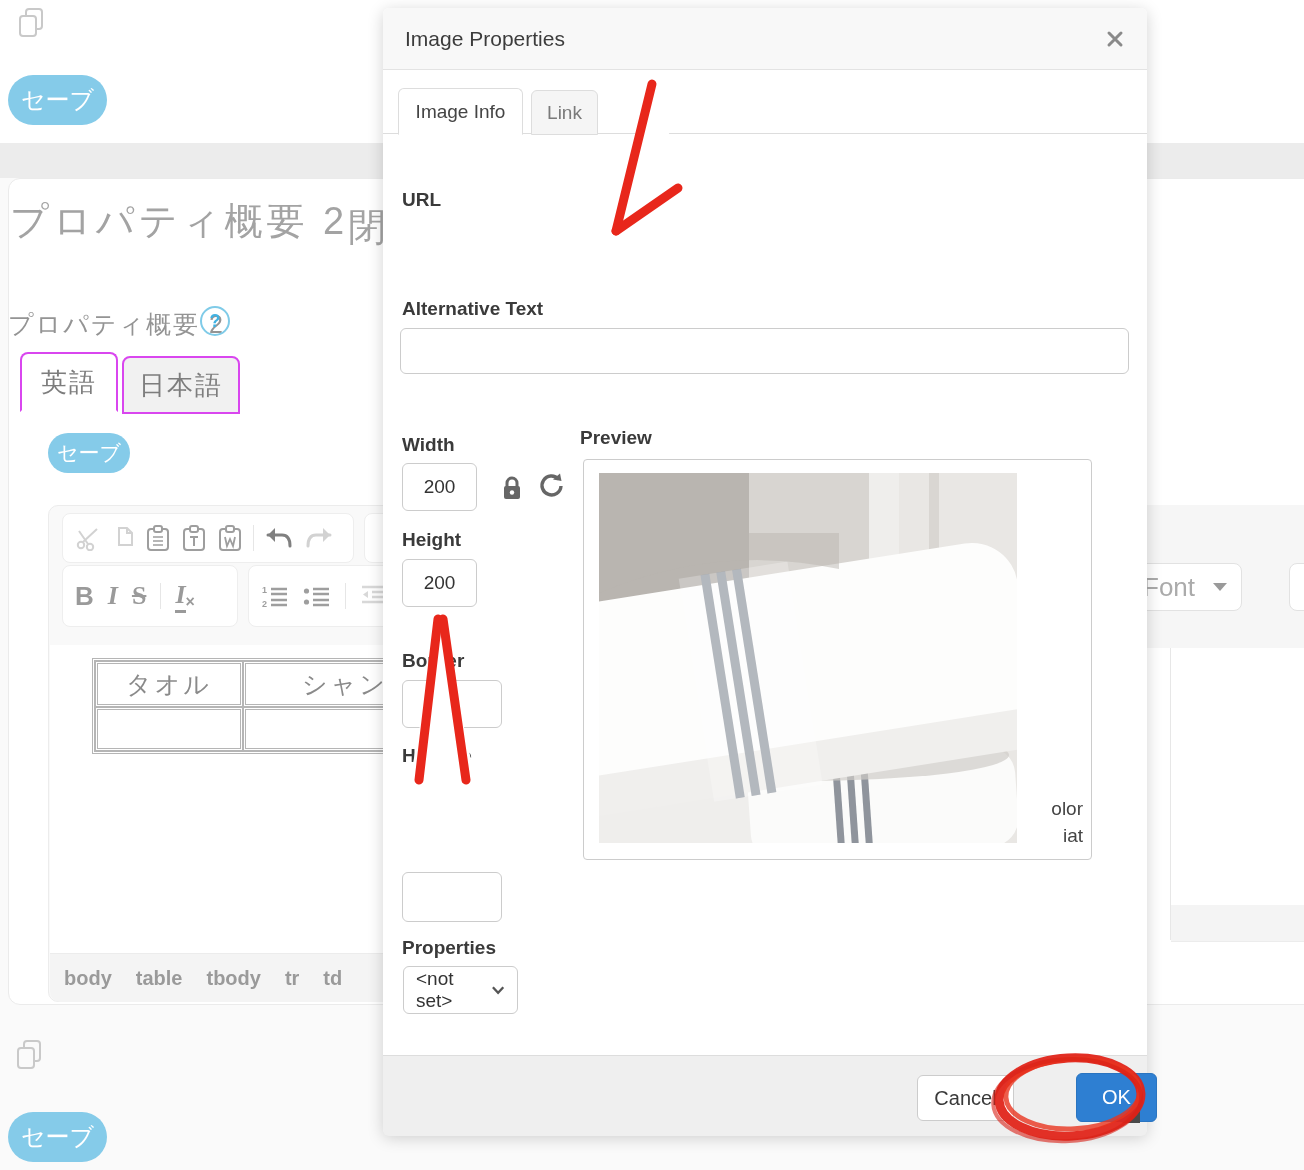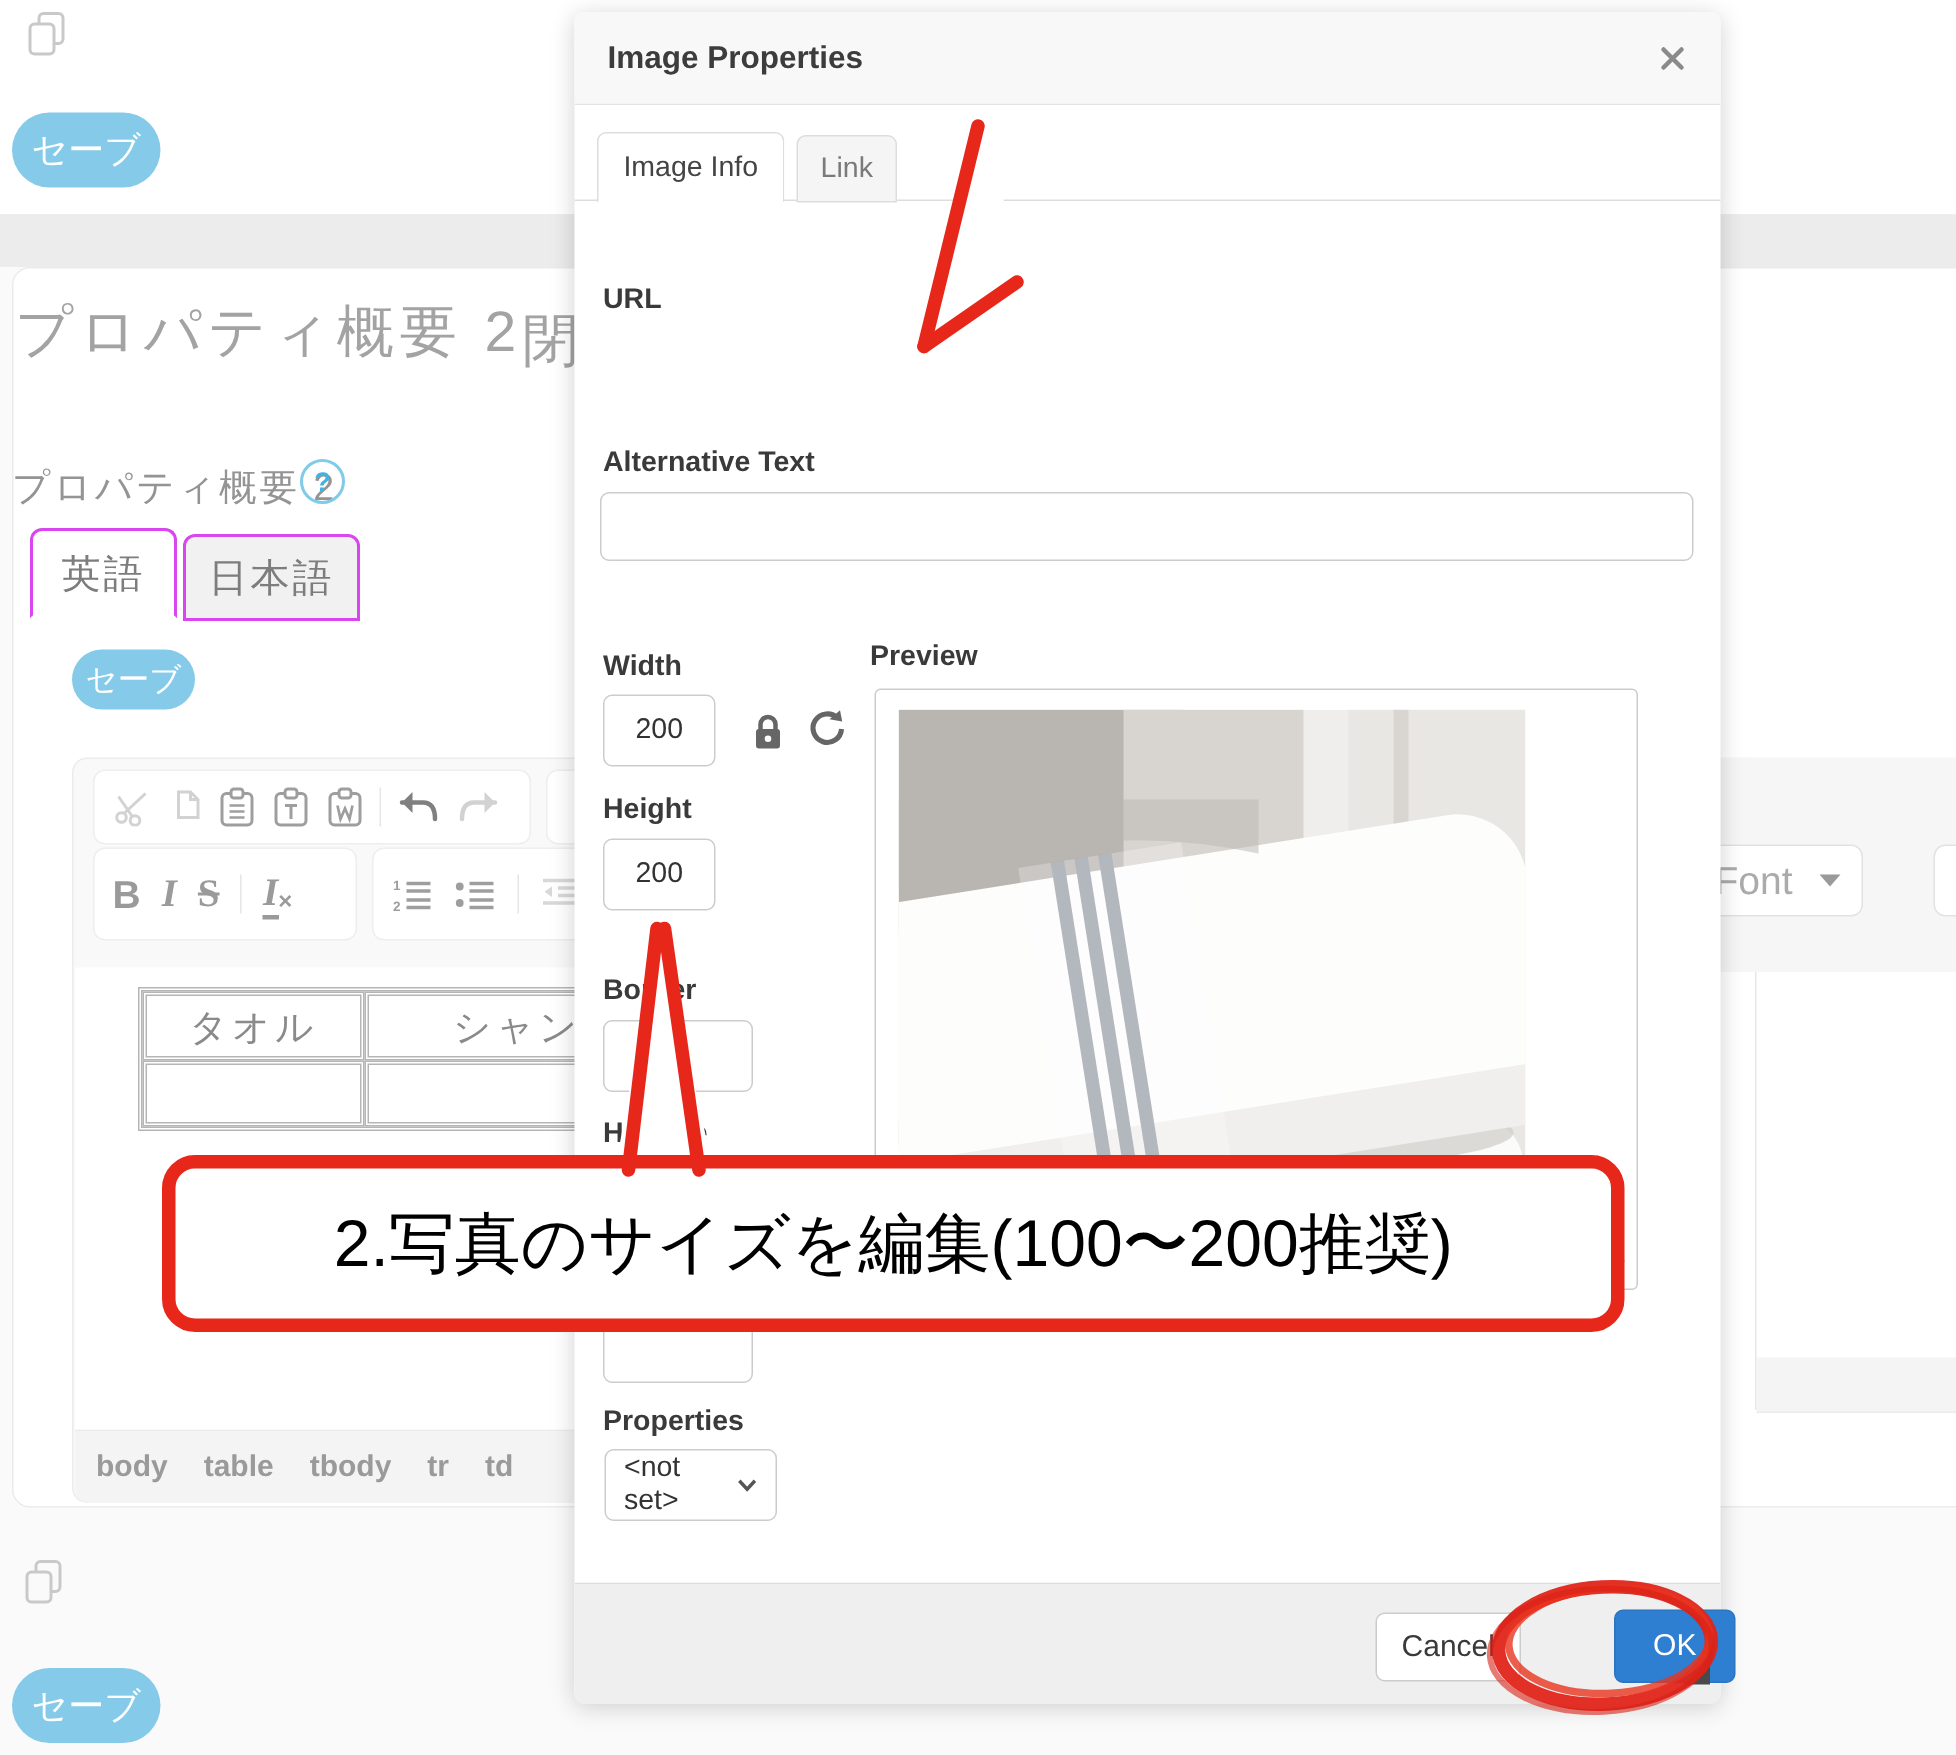--- a/index.html
+++ b/index.html
@@ -45,21 +45,21 @@
   .font-dd{left:1128px;top:563px;width:114px;height:48px;background:#fff;border:1px solid #e2e2e2;border-radius:8px;box-sizing:border-box;display:flex;align-items:center;justify-content:space-between;padding:0 14px;cursor:pointer;}
   .font-dd span{font-size:26px;color:#ababab;}
   .tri-down{width:0;height:0;border-left:7px solid transparent;border-right:7px solid transparent;border-top:8px solid #9a9a9a;}
   .right-btn-part{left:1289px;top:563px;width:60px;height:48px;background:#fff;border:1px solid #e2e2e2;border-radius:8px;box-sizing:border-box;}
   .right-vline{left:1170px;top:648px;width:1px;height:292px;background:#e7e7e7;}
   .right-path{left:1171px;top:905px;width:133px;height:36px;background:#f4f4f4;border-bottom:1px solid #ececec;}
 
   
   .dialog{left:383px;top:8px;width:764px;height:1127px;background:#fff;border-radius:6px;box-shadow:0 3px 16px rgba(0,0,0,.18);box-sizing:border-box;}
   .dlg-header{left:383px;top:8px;width:764px;height:62px;background:#f8f8f8;border-bottom:1px solid #e3e3e3;border-radius:6px 6px 0 0;display:flex;align-items:center;justify-content:space-between;padding:0 22px;box-sizing:border-box;}
-  .dlg-title{font-size:21px;font-weight:bold;color:#3c3c3c;}
+  .dlg-title{font-size:21px;font-weight:normal;color:#3c3c3c;}
   .dlg-close{cursor:pointer;display:flex;}
   .dlg-tabs-border{left:383px;top:133px;width:764px;height:1px;background:#ddd;}
   .dlg-tab{box-sizing:border-box;display:flex;align-items:center;justify-content:center;font-size:19px;border:1px solid #ddd;border-radius:6px 6px 0 0;cursor:pointer;}
   .dlg-tab-active{left:398px;top:88px;width:125px;height:47px;background:#fff;color:#444;border-bottom-color:#fff;z-index:2;}
   .dlg-tab-idle{left:531px;top:90px;width:67px;height:45px;background:#f5f5f5;color:#7a7a7a;}
 
   .f-label{font-size:19px;font-weight:bold;color:#3a3a3a;}
   .t-input{box-sizing:border-box;border:1px solid #ccc;border-radius:6px;background:#fff;font-size:19px;color:#333;font-family:"Liberation Sans",sans-serif;}
   .lbl-url{left:402px;top:189px;}
   .in-url{left:400px;top:219px;width:511px;height:46px;padding:0 16px;}
@@ -334,21 +334,20 @@
     <svg width="15" height="10" viewBox="0 0 15 10" fill="none" stroke="#555" stroke-width="2.4">
         <path d="M2 2 L7.5 8 L13 2"></path>
       </svg>
   </div>
 
   <div class="abs dlg-footer"></div>
   <button class="abs btn-cancel">Cancel</button>
   <button class="abs btn-ok">OK</button>
   <div class="abs resize-grip"></div>
 
-  <div class="abs callout callout-2">2.写真のサイズを編集(100〜200推奨)</div>
 
   <svg class="abs overlay-svg">
 
     <polygon points="658,80 682,196 616,231" fill="#ffffff"></polygon>
     <line x1="652" y1="84" x2="616" y2="231" stroke="#e8271b" stroke-width="9" stroke-linecap="round"></line>
     <line x1="678" y1="188" x2="616" y2="231" stroke="#e8271b" stroke-width="9" stroke-linecap="round"></line>
 
     <polygon points="412,769 473,769 440,615" fill="#ffffff"></polygon>
     <line x1="419" y1="780" x2="438" y2="619" stroke="#e8271b" stroke-width="9" stroke-linecap="round"></line>
     <line x1="466" y1="780" x2="443" y2="619" stroke="#e8271b" stroke-width="9" stroke-linecap="round"></line>

